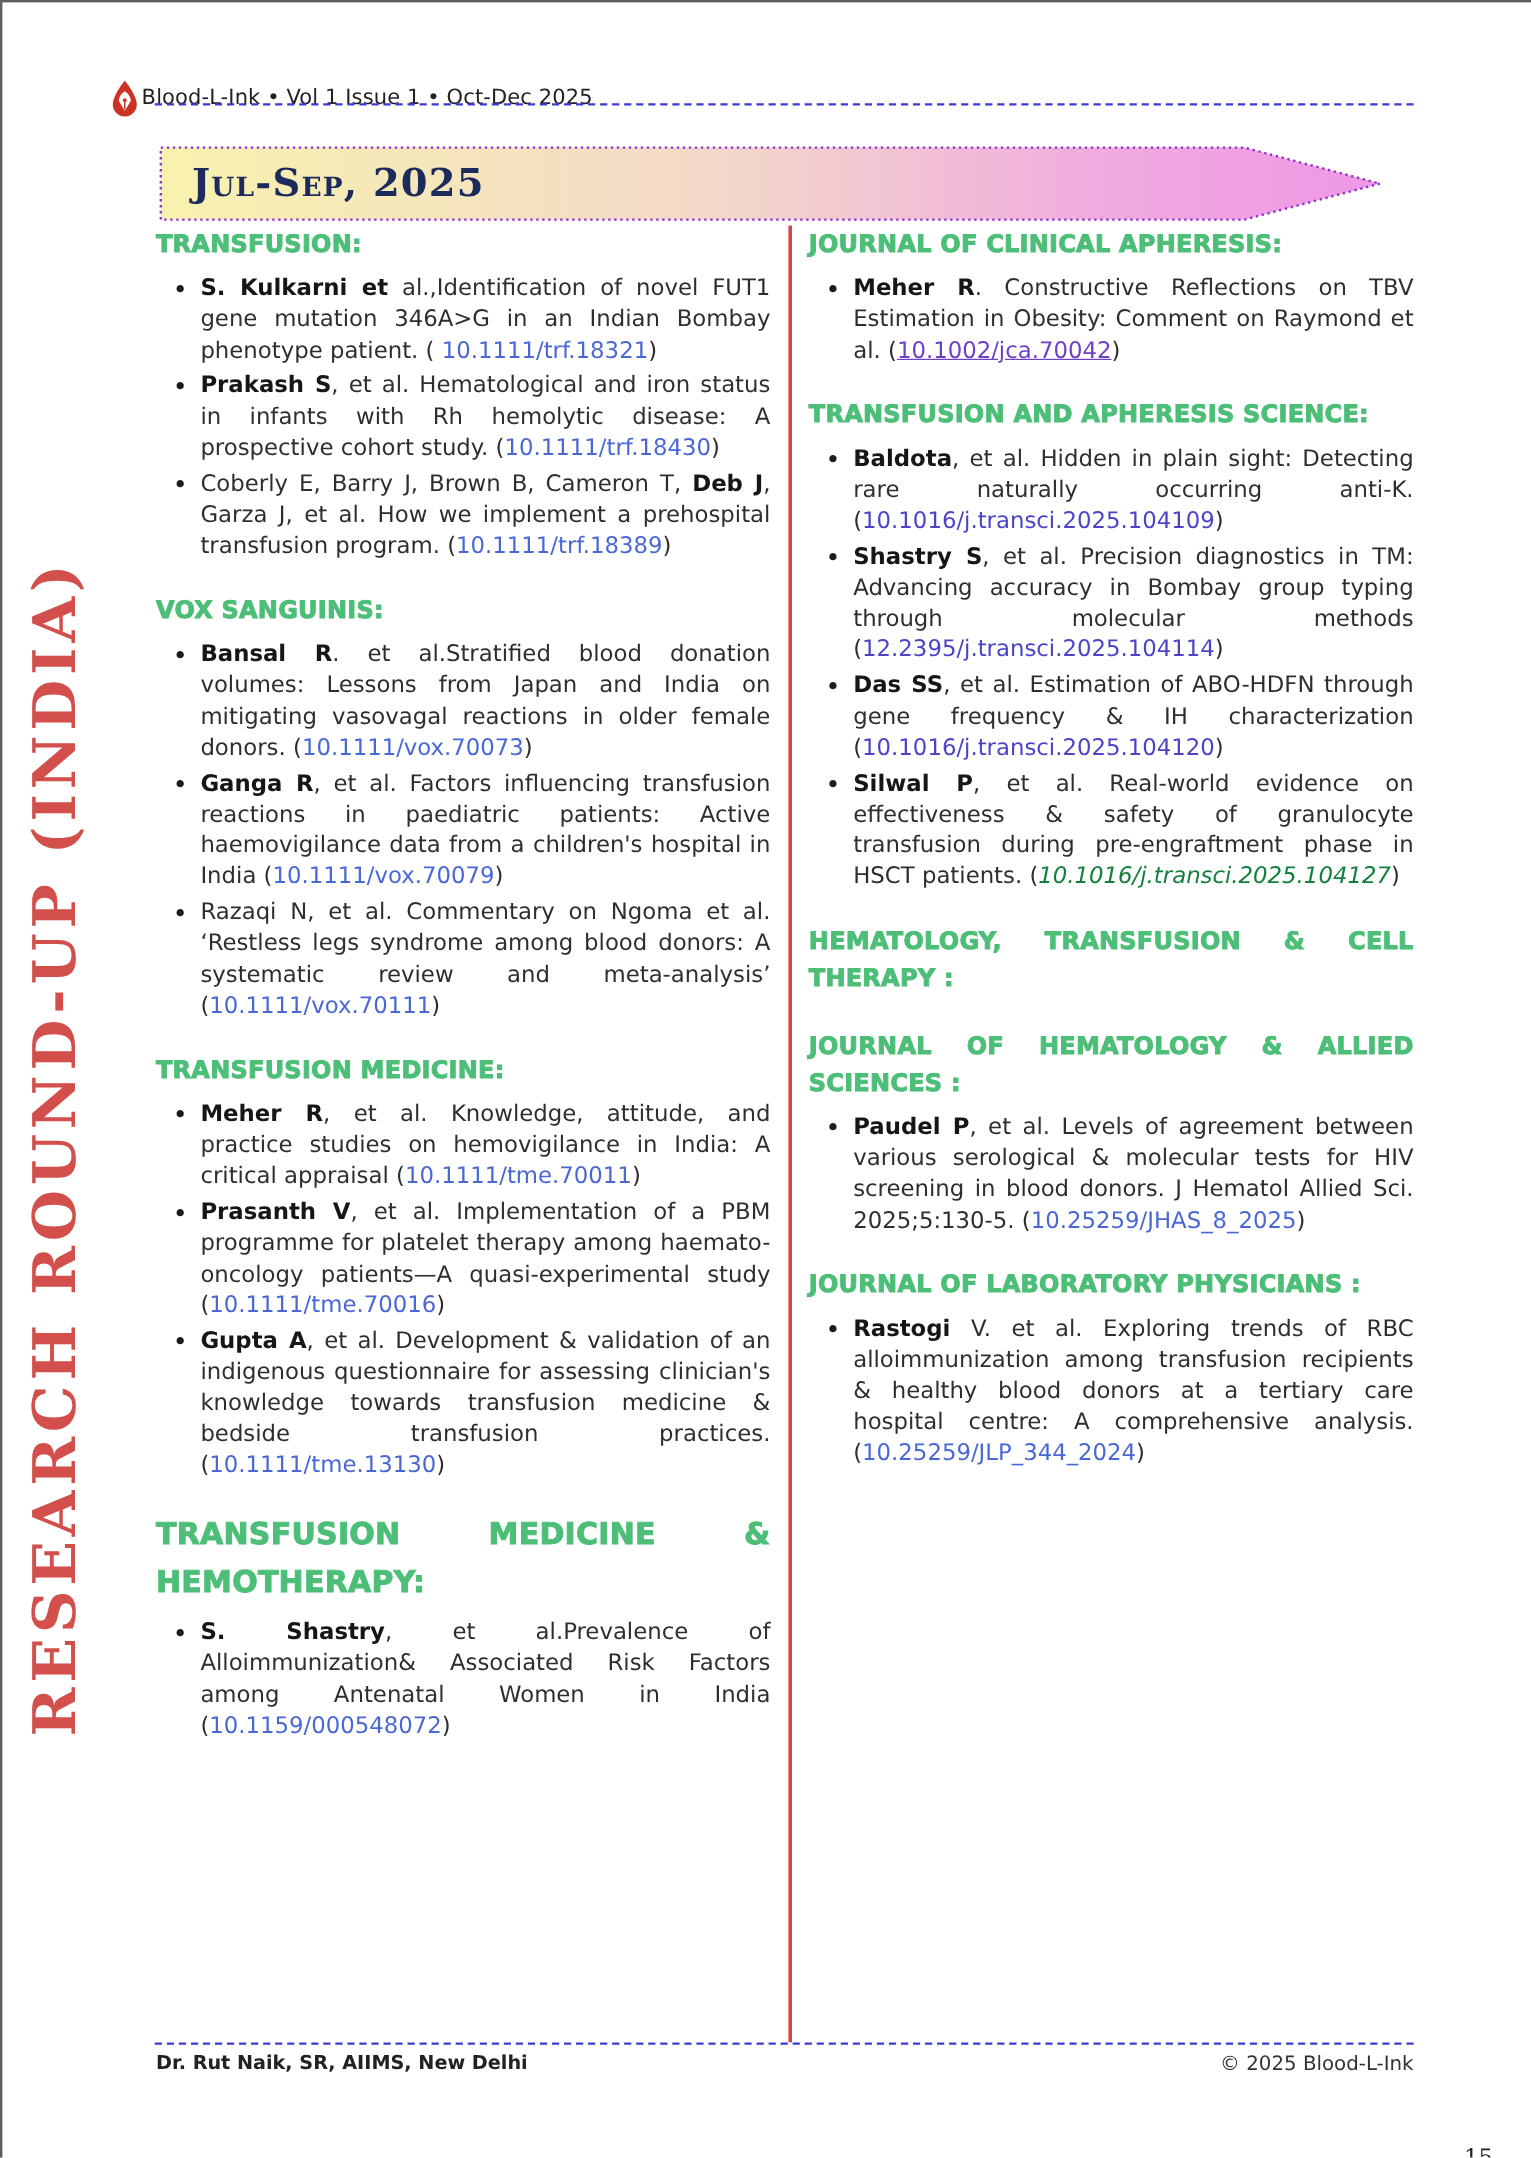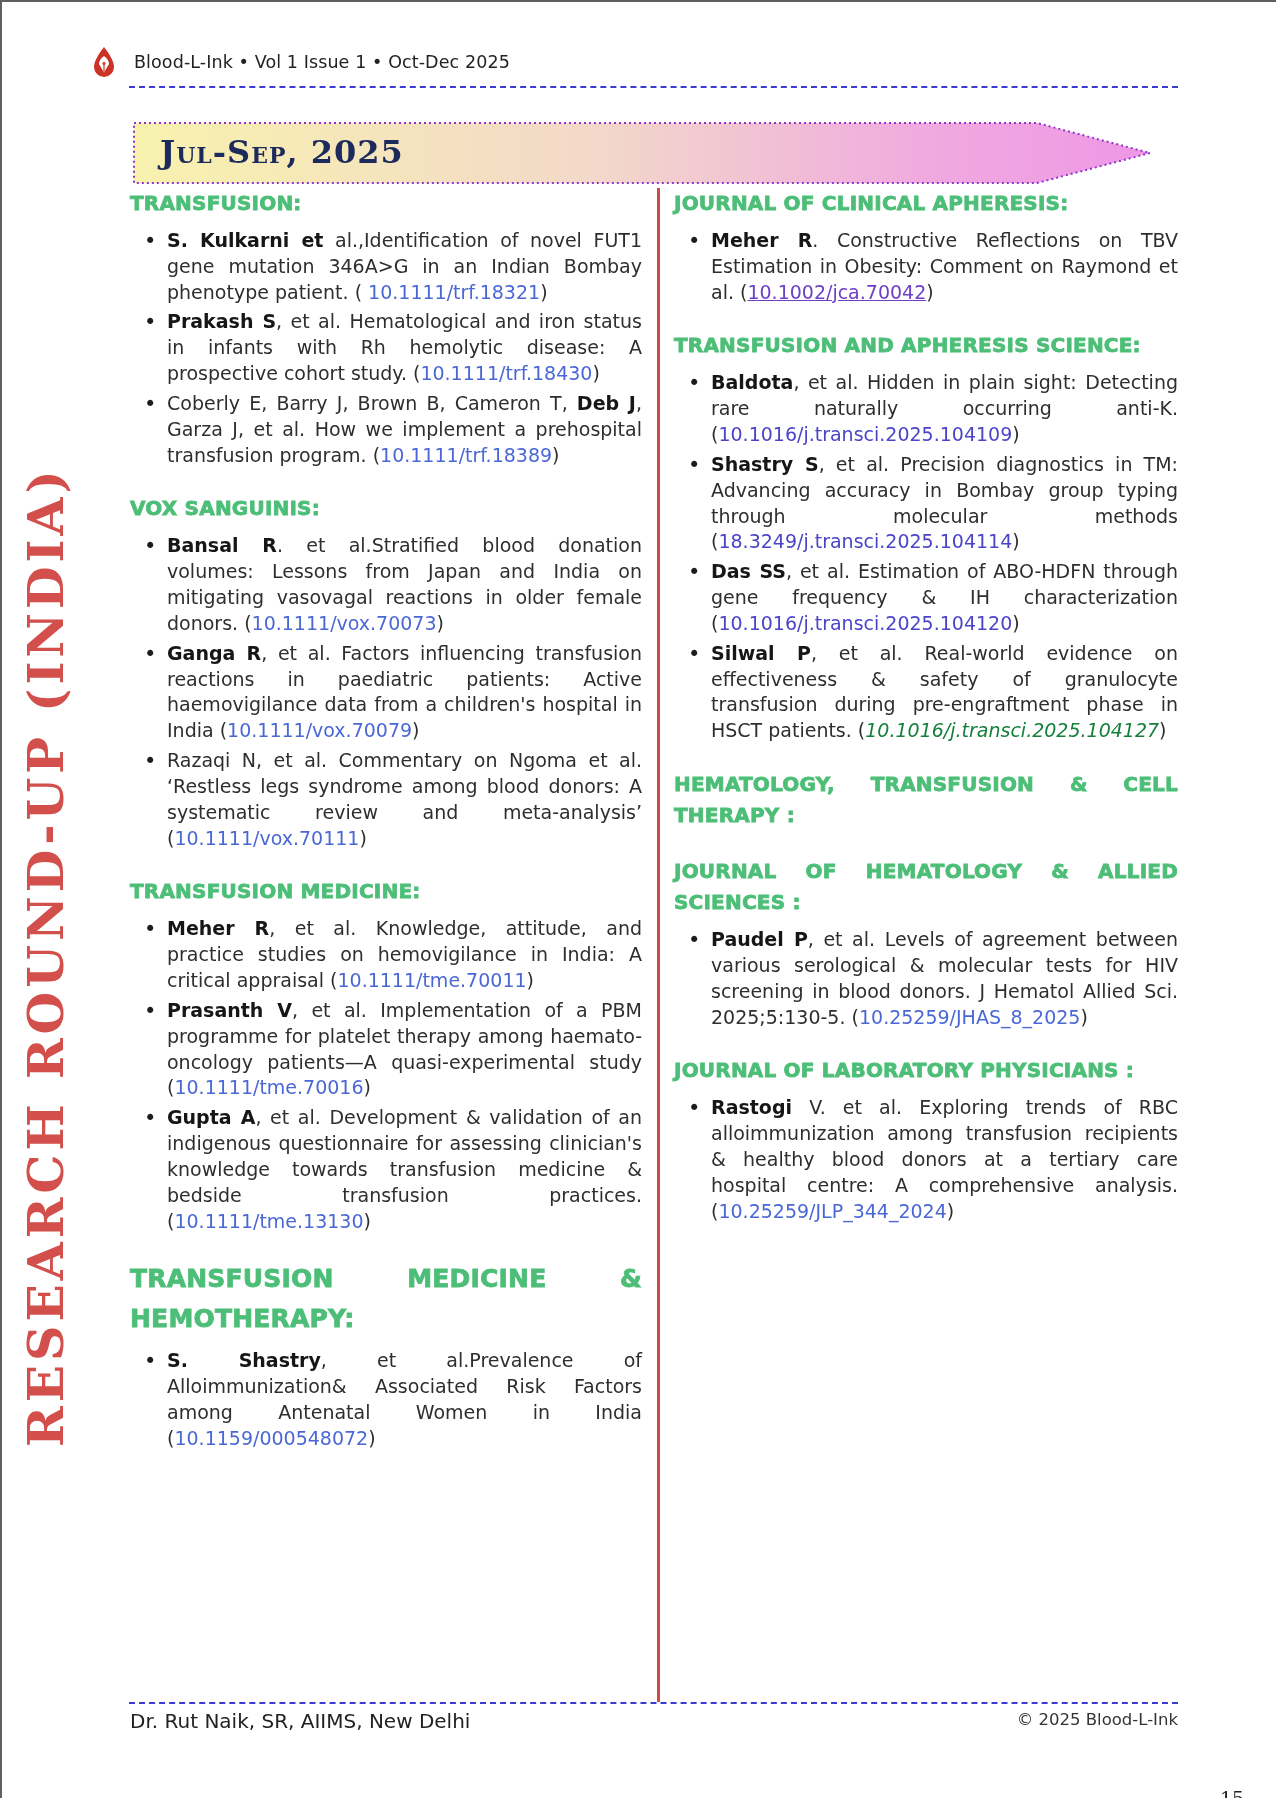--- a/index.html
+++ b/index.html
@@ -8,21 +8,21 @@
     background:#ffffff;
     position:relative;
     font-family:"DejaVu Sans",sans-serif;
     font-size:19px;line-height:1.36;color:#2e2e2e;
     border-left:2px solid #5f5f5f;
     border-top:2px solid #5f5f5f;
     box-sizing:border-box;
     overflow:hidden;
   }
   
-  .masthead{position:absolute;left:88px;top:44px;display:flex;align-items:center;gap:16px;}
+  .masthead{position:absolute;left:88px;top:64px;display:flex;align-items:center;gap:0;}
   .masthead .brand{font-size:17.5px;color:#222;font-weight:500;letter-spacing:0.1px;}
   .head-dash{position:absolute;left:127px;top:84px;width:1049px;border-top:2px dashed #3b3bd0;}
   
   .banner{position:absolute;left:130px;top:119px;width:1022px;height:64px;}
   .banner svg{position:absolute;left:0;top:0;}
   .banner .banner-title{
     position:absolute;left:28px;top:10px;
     font-family:"DejaVu Serif",serif;font-weight:bold;
     font-variant:small-caps;
     font-size:32px;color:#1c2a5c;letter-spacing:1px;
@@ -52,21 +52,21 @@
   }
   .jhead.large{font-size:25px;line-height:1.6;}
   ul{margin:0;padding:0 0 0 37px;list-style:none;}
   li{position:relative;text-align:justify;margin-bottom:4px;}
   li::before{content:"\2022";position:absolute;left:-23px;top:-1px;font-size:21px;color:#1c1c1c;}
   .b{font-weight:bold;color:#161616;}
   .doi{color:#4a67d6;text-decoration:none;cursor:pointer;margin-top:12px;}
   .doi.u{text-decoration:underline;}
   
   .foot-dash{position:absolute;left:127px;top:1700px;width:1049px;border-top:2px dashed #3b3bd0;}
-  .foot-left{position:absolute;left:128px;top:1706px;font-size:20px;font-weight:normal;color:#222;}
+  .foot-left{position:absolute;left:128px;top:1706px;font-size:16px;font-weight:bold;color:#222;}
   .foot-right{position:absolute;left:128px;top:1707px;width:1048px;text-align:right;font-size:16.5px;color:#333;}
   .page-number{position:absolute;left:1218px;top:1740px;font-family:"DejaVu Serif",serif;font-size:19px;color:#222;margin-top:44px;}
 </style>
 </head>
 <body>
 
 <div class="masthead">
   <span style="display:inline-block;width:28px;height:34px;">
     <svg width="28" height="34" viewBox="0 0 28 34">
       <path d="M14 1 C14 1 4 13 4 21 a10 10 0 0 0 20 0 C24 13 14 1 14 1 Z" fill="#cc3327"></path>
@@ -134,21 +134,21 @@
       <section>
         <h3 class="jhead">JOURNAL OF CLINICAL APHERESIS:</h3>
         <ul>
           <li><span class="b">Meher R</span><span class="">. Constructive Reflections on TBV Estimation in Obesity: Comment on Raymond et al. (</span><a class="doi u" style="color: rgb(109, 64, 200);">10.1002/jca.70042</a><span class="">)</span></li>
         </ul>
       </section>
       <section>
         <h3 class="jhead">TRANSFUSION AND APHERESIS SCIENCE:</h3>
         <ul>
           <li><span class="b">Baldota</span><span class="">, et al. Hidden in plain sight: Detecting rare naturally occurring anti-K. (</span><a class="doi" style="color: rgb(75, 68, 200);">10.1016/j.transci.2025.104109</a><span class="">)</span></li>
-          <li><span class="b">Shastry S</span><span class="">, et al. Precision diagnostics in TM: Advancing accuracy in Bombay group typing through molecular methods (</span><a class="doi" style="color: rgb(75, 68, 200);">18.3249/j.transci.2025.104114</a><span class="">)</span></li>
+          <li><span class="b">Shastry S</span><span class="">, et al. Precision diagnostics in TM: Advancing accuracy in Bombay group typing through molecular methods (</span><a class="doi" style="color: rgb(75, 68, 200);">12.2395/j.transci.2025.104114</a><span class="">)</span></li>
           <li><span class="b">Das SS</span><span class="">, et al. Estimation of ABO-HDFN through gene frequency &amp; IH characterization (</span><a class="doi" style="color: rgb(75, 68, 200);">10.1016/j.transci.2025.104120</a><span class="">)</span></li>
           <li><span class="b">Silwal P</span><span class="">, et al. Real-world evidence on effectiveness &amp; safety of granulocyte transfusion during pre-engraftment phase in HSCT patients. (</span><a class="doi" style="color: #15803d; font-style: italic;">10.1016/j.transci.2025.104127</a><span class="">)</span></li>
         </ul>
       </section>
       <section>
         <h3 class="jhead">HEMATOLOGY, TRANSFUSION &amp; CELL THERAPY :</h3>
       </section>
       <section>
         <h3 class="jhead">JOURNAL OF HEMATOLOGY &amp; ALLIED SCIENCES :</h3>
         <ul>

